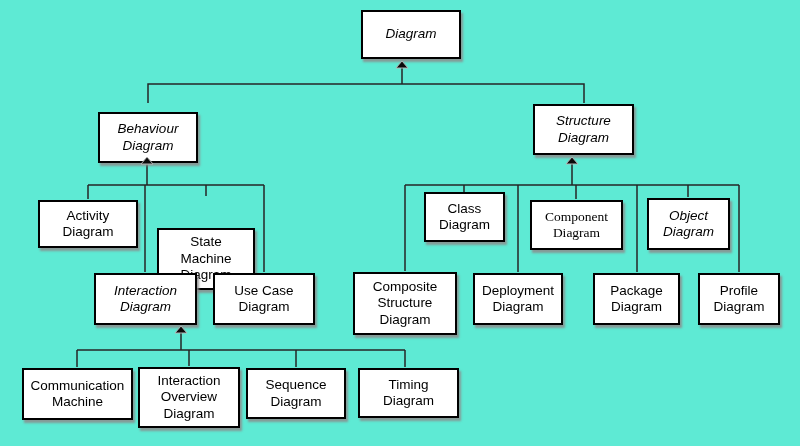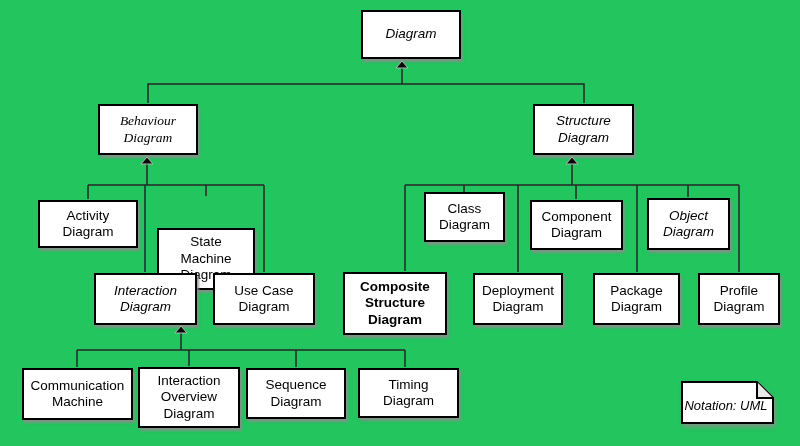--- a/index.html
+++ b/index.html
@@ -1,43 +1,43 @@
 <!DOCTYPE html>
 <html><head>
 <meta charset="utf-8">
 <style>
   html,body{margin:0;padding:0;background:#000;}
   .canvas{
-    position:relative;width:800px;height:446px;background:#22c55e;
+    position:relative;width:800px;height:446px;background:#5eead4;
     overflow:hidden;font-family:"Liberation Sans",sans-serif;
   }
   svg.layer{position:absolute;left:0;top:0;width:800px;height:446px;}
   .edges{z-index:0;}
   .arrows{z-index:2;pointer-events:none;}
   .node{
     position:absolute;box-sizing:border-box;z-index:1;
     background:#ffffff;border:2px solid #000000;
     box-shadow:2px 3px 2px rgba(140,140,140,0.85);
     display:flex;align-items:center;justify-content:center;
     text-align:center;color:#000000;
     font-size:13.5px;line-height:1.22;white-space:pre-line;
   }
   .abstract{font-style:italic;}
   
   #n-diagram{left:361px;top:10px;width:100px;height:49px;}
-  #n-behaviour{left:98px;top:104px;width:100px;height:51px;font-family:Liberation Serif, serif;}
+  #n-behaviour{left:98px;top:112px;width:100px;height:51px;}
   #n-structure{left:533px;top:104px;width:101px;height:51px;}
   #n-activity{left:38px;top:200px;width:100px;height:48px;}
   #n-state-machine{left:157px;top:188px;width:98px;height:62px;margin-top:40px;}
   #n-class{left:424px;top:192px;width:81px;height:50px;}
-  #n-component{left:530px;top:200px;width:93px;height:50px;}
+  #n-component{left:530px;top:200px;width:93px;height:50px;font-family:Liberation Serif, serif;}
   #n-object{left:647px;top:198px;width:83px;height:52px;font-style:italic;}
   #n-interaction{left:94px;top:273px;width:103px;height:52px;}
   #n-use-case{left:213px;top:273px;width:102px;height:52px;}
-  #n-composite{left:343px;top:272px;width:104px;height:63px;font-weight:bold;}
+  #n-composite{left:353px;top:272px;width:104px;height:63px;}
   #n-deployment{left:473px;top:273px;width:90px;height:52px;}
   #n-package{left:593px;top:273px;width:87px;height:52px;text-align:center;}
   #n-profile{left:698px;top:273px;width:82px;height:52px;}
   #n-communication{left:22px;top:368px;width:111px;height:52px;}
   #n-interaction-overview{left:138px;top:367px;width:102px;height:61px;}
   #n-sequence{left:246px;top:368px;width:100px;height:51px;}
   #n-timing{left:358px;top:368px;width:101px;height:50px;}
   .note-wrap{position:absolute;left:681px;top:381px;z-index:1;
     filter:drop-shadow(2px 3px 2px rgba(140,140,140,0.85));}
   .note-text{font-style:italic;font-size:13px;fill:#000;}
@@ -95,21 +95,14 @@
 
   <svg class="layer arrows" viewBox="0 0 800 446">
     <g stroke="#b5b5b5" stroke-width="1" fill="#0a0a0a">
       <path d="M396 68 L402 61 L408 68 Z"></path>
       <path d="M141 164 L147 157 L153 164 Z"></path>
       <path d="M566 164 L572 157 L578 164 Z"></path>
       <path d="M175 333 L181 326 L187 333 Z"></path>
     </g>
   </svg>
 
-  <div class="note-wrap">
-    <svg width="96" height="46" viewBox="0 0 96 46">
-      <path d="M1 1 L76 1 L92 17 L92 42 L1 42 Z" fill="#ffffff" stroke="#000000" stroke-width="2"></path>
-      <path d="M76 1 L76 17 L92 17" fill="#e8e8e8" stroke="#000000" stroke-width="2"></path>
-      <text class="note-text" x="45" y="29" text-anchor="middle">Notation: UML</text>
-    </svg>
-  </div>
 
 </div>
 
 </body></html>

